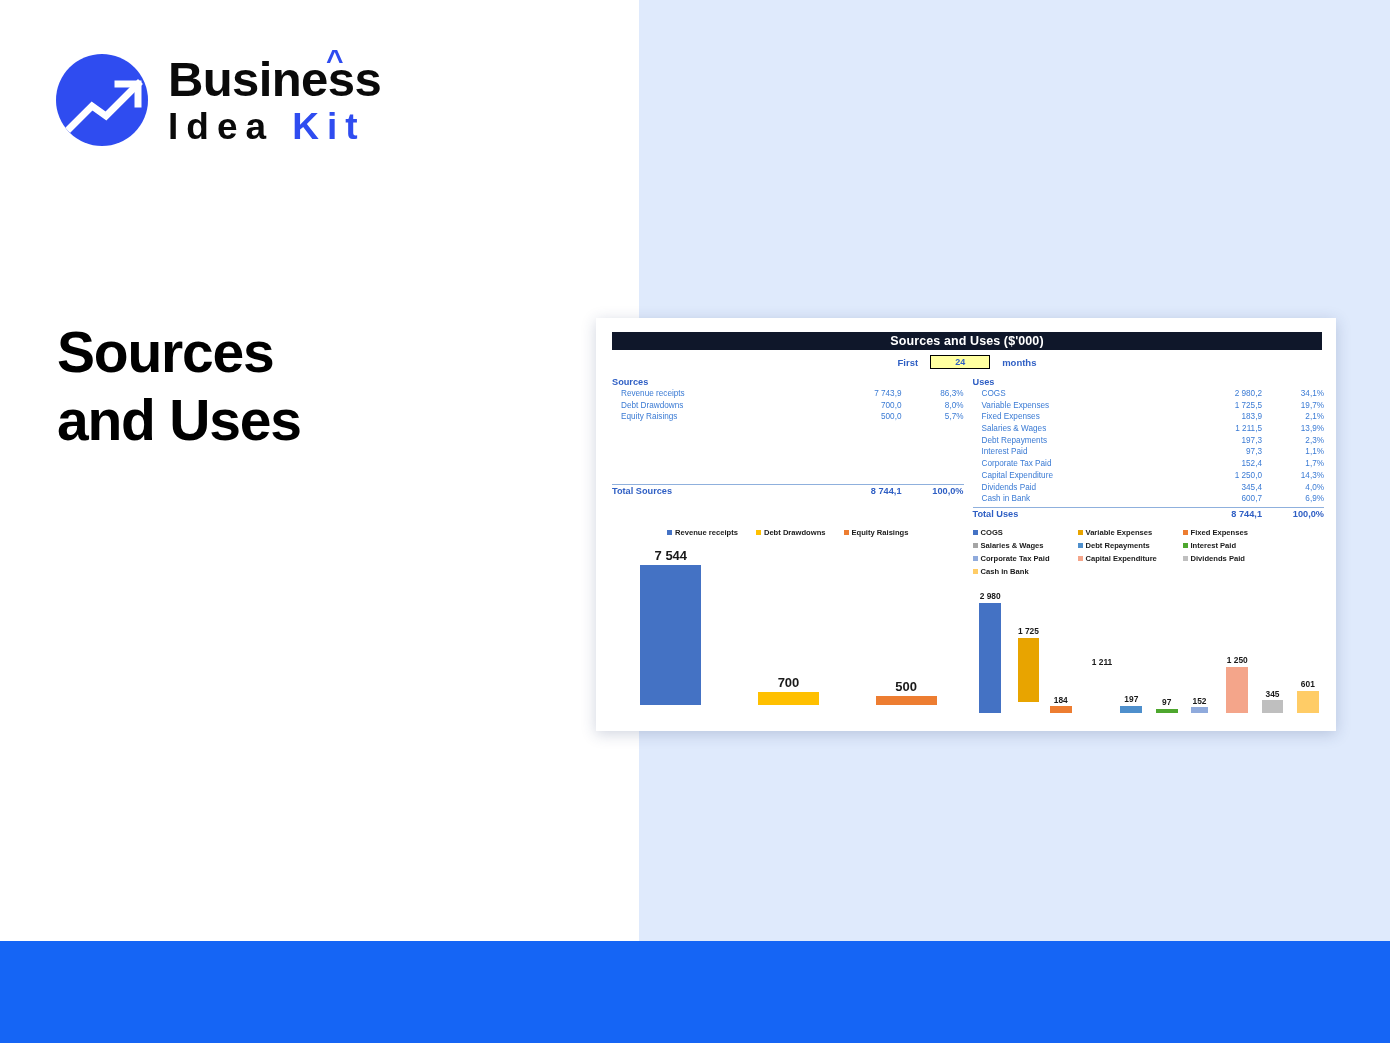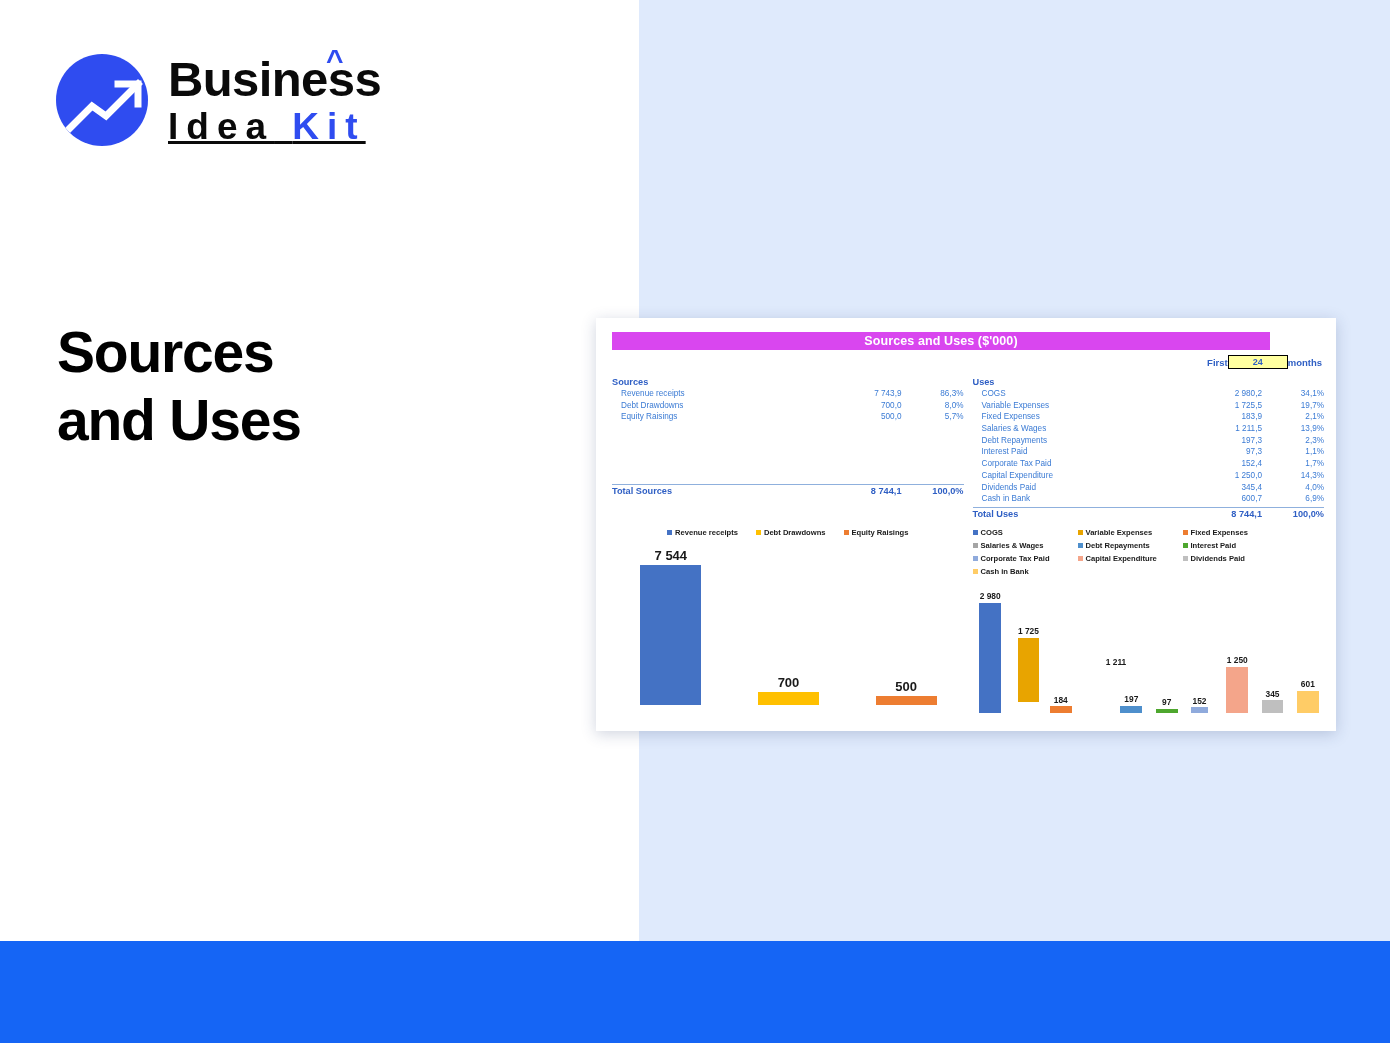--- a/index.html
+++ b/index.html
@@ -45,21 +45,20 @@
     position: relative;
   }
   .logo-hat {
     position: absolute; left: 158px; top: -10px;
     font-size: 30px; color: #2f4cf0; font-weight: 700;
   }
   .logo-sub {
     margin-top: 4px;
     font-size: 37px; font-weight: 700; letter-spacing: 8px;
     color: #0a0a0a;
-    text-decoration: underline;
   }
   .logo-sub .kit { color: #2f4cf0; }
 
   
   .headline {
     position: absolute; left: 57px; top: 318px;
     width: 520px;
     font-size: 57px; font-weight: 700; line-height: 1.2;
     color: #000; letter-spacing: -1.2px;
     white-space: pre-line;
@@ -75,31 +74,31 @@
   
   .card {
     position: absolute;
     left: 596px; top: 318px;
     width: 740px; height: 413px;
     background: #ffffff;
     box-shadow: 0 3px 14px rgba(40,60,110,0.22);
   }
   .card-inner { position: absolute; left: 16px; top: 14px; right: 8px; bottom: 0; }
   .sheet-title {
-    width: 658px; height: 18px;
-    background: #d946ef;
+    width: 710px; height: 18px;
+    background: #0f172a;
     color: #ffffff;
     font-size: 12.5px; font-weight: 700;
     display: flex; align-items: center; justify-content: center;
     letter-spacing: 0.1px;
   }
   .months-row {
     margin-top: 5px;
-    display: flex; align-items: center; justify-content: flex-end;
-    gap: 0;
+    display: flex; align-items: center; justify-content: center;
+    gap: 12px;
     width: 710px;
   }
   .months-row .lbl {
     color: #2f5fc4; font-size: 9.5px; font-weight: 700;
   }
   .months-input {
     width: 60px; height: 14px;
     background: #ffffa0;
     border: 1.6px solid #000;
     color: #2f5fc4; font-size: 9px; font-weight: 700;
@@ -380,21 +379,21 @@
                 <span class="dl">2 980</span>
               </div>
               <div class="bar" style="left: 45px; width: 21.886px; height: 75px; margin-top: 32px;">
                 <div class="fill" style="height: 63.6745px; background: rgb(232, 164, 0);"></div>
                 <span class="dl">1 725</span>
               </div>
               <div class="bar" style="left: 77.307px; width: 21.886px; height: 6.79195px;">
                 <div class="fill" style="height: 6.79195px; background: rgb(237, 125, 49);"></div>
                 <span class="dl">184</span>
               </div>
-              <div class="bar" style="left: 126px; width: 15px; height: 44.7013px; padding-left: 35px;">
+              <div class="bar" style="left: 112px; width: 15px; height: 44.7013px; padding-left: 35px;">
                 <div class="fill" style="height: 44.7013px; background: rgb(165, 165, 165);"></div>
                 <span class="dl">1 211</span>
               </div>
               <div class="bar" style="left: 147.907px; width: 21.886px; height: 7.27181px;">
                 <div class="fill" style="height: 7.27181px; background: rgb(78, 143, 204);"></div>
                 <span class="dl">197</span>
               </div>
               <div class="bar" style="left: 183.207px; width: 21.886px; height: 4px;">
                 <div class="fill" style="height: 4px; background: rgb(78, 167, 46);"></div>
                 <span class="dl">97</span>

